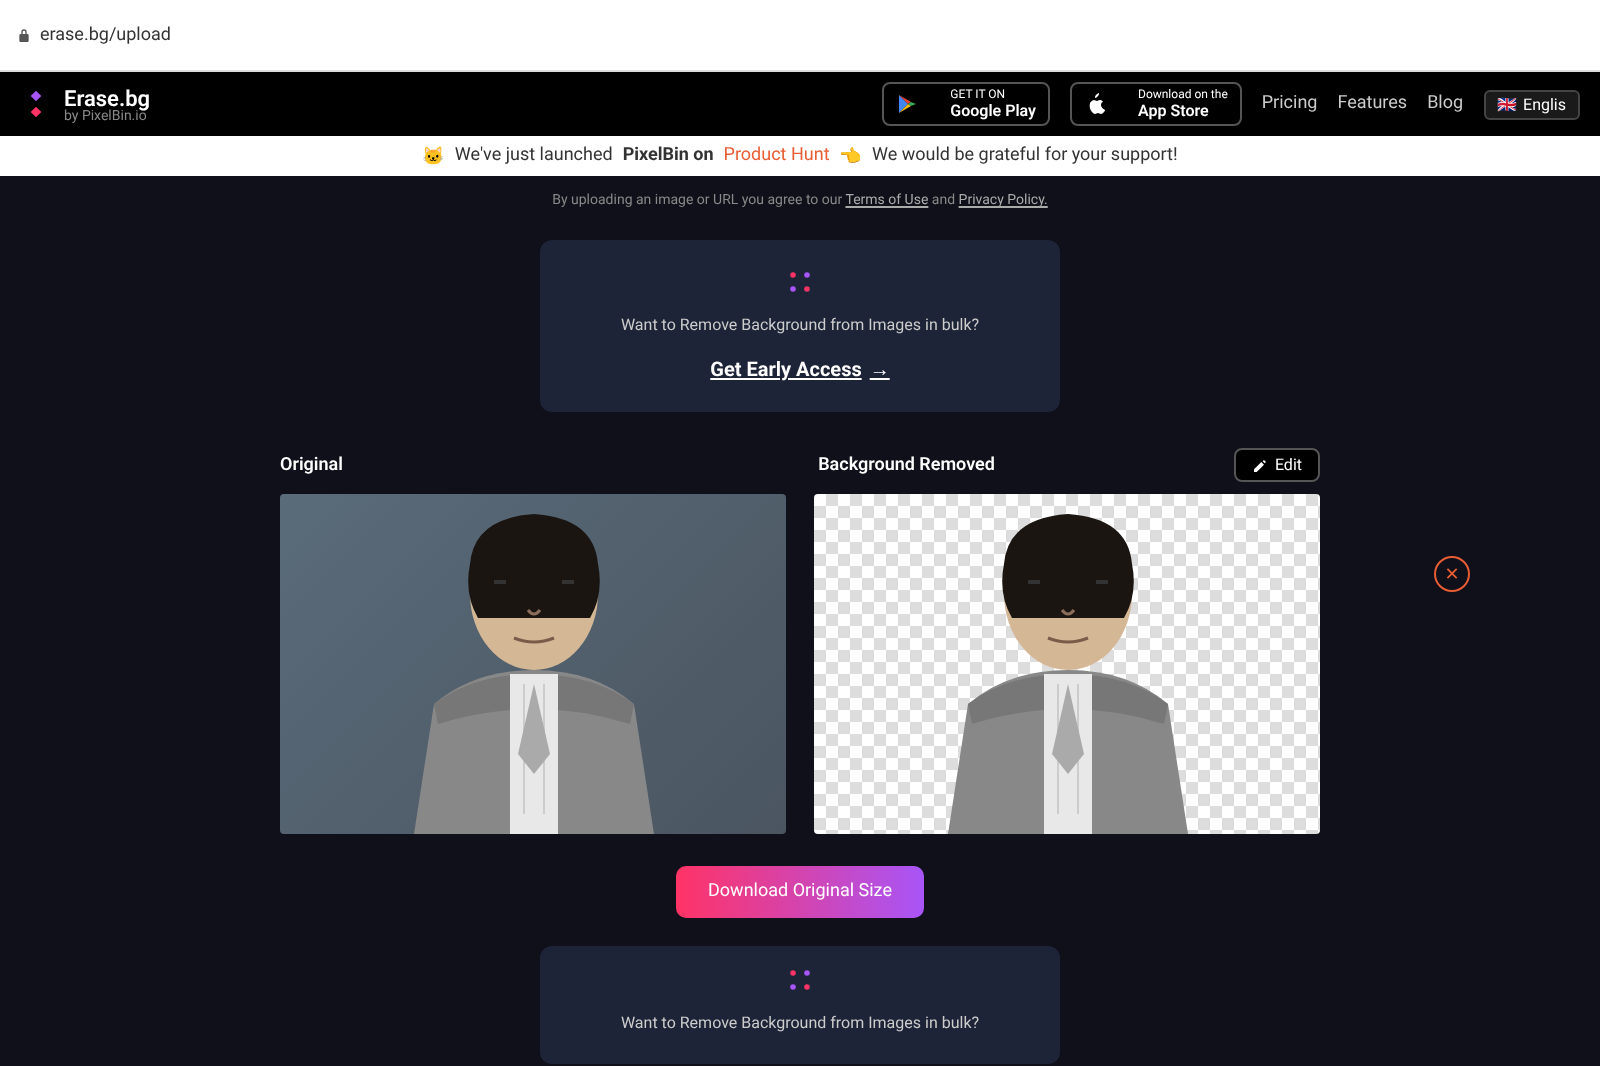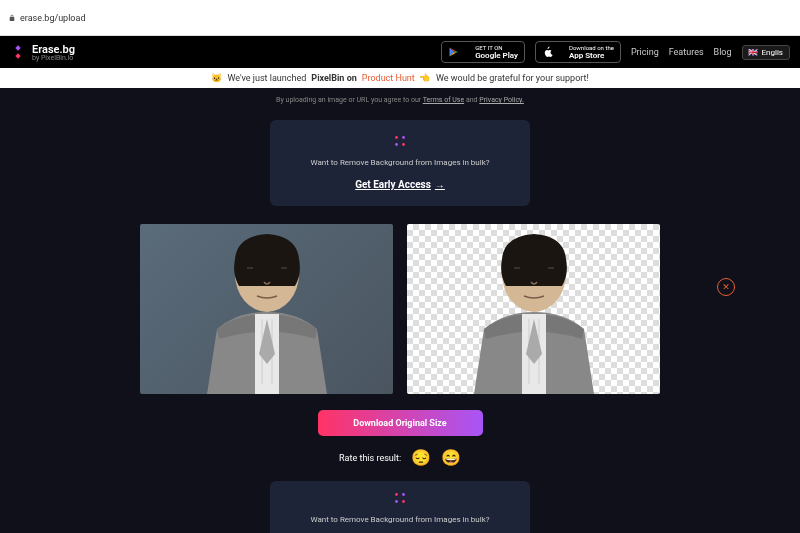--- a/index.html
+++ b/index.html
@@ -31,21 +31,21 @@
 .close-btn{position:absolute;right:65px;top:190px;width:18px;height:18px;border:1px solid #e85d33;border-radius:50%;display:flex;align-items:center;justify-content:center;font-size:9px;color:#e85d33;cursor:pointer}
 .result{width:520px;margin:18px auto 0;position:relative}
 .labels{display:flex;justify-content:space-between;align-items:center;margin-bottom:6px}
 .label{font-size:9px;font-weight:600}
 .edit-btn{background:#000;border:1px solid #555;border-radius:4px;padding:3px 8px;font-size:8px;display:flex;align-items:center;gap:3px;cursor:pointer}
 .images{display:flex;gap:14px}
 .img-box{width:253px;height:170px;position:relative;overflow:hidden;border-radius:2px}
 .orig-bg{background:linear-gradient(135deg,#5a6b7a 0%,#4a5560 100%)}
 .checker{background-image:linear-gradient(45deg,#ddd 25%,transparent 25%),linear-gradient(-45deg,#ddd 25%,transparent 25%),linear-gradient(45deg,transparent 75%,#ddd 75%),linear-gradient(-45deg,transparent 75%,#ddd 75%);background-size:12px 12px;background-position:0 0,0 6px,6px -6px,-6px 0;background-color:#fff}
 .person{position:absolute;bottom:0;left:50%;transform:translateX(-50%);width:180px;height:170px}
-.dl-btn{display:block;width:165px;margin:16px auto 0;background:linear-gradient(90deg,#ff3366 0%,#a855f7 100%);border:none;border-radius:5px;padding:8px;font-size:9px;color:#fff;font-weight:700;cursor:pointer}
+.dl-btn{display:block;width:124px;margin:16px auto 0;background:linear-gradient(90deg,#ff3366 0%,#a855f7 100%);border:none;border-radius:5px;padding:8px;font-size:9px;color:#fff;font-weight:400;cursor:pointer}
 .rate{text-align:center;margin-top:12px;font-size:9px;display:flex;align-items:center;justify-content:center;gap:10px}
 .emoji{font-size:16px;cursor:pointer}
 .bulk2{width:260px;margin:14px auto 0;background:#1e2438;border-radius:6px;padding:10px;text-align:center}
 </style>
 </head>
 <body>
 
 <div class="addr-bar">
   <svg class="lock" viewBox="0 0 24 24" fill="#555">
       <path d="M12 2a4 4 0 00-4 4v3H7a2 2 0 00-2 2v8a2 2 0 002 2h10a2 2 0 002-2v-8a2 2 0 00-2-2h-1V6a4 4 0 00-4-4zm-2 4a2 2 0 114 0v3h-4V6z"></path>
@@ -125,20 +125,32 @@
     <div class="bulk-q">Want to Remove Background from Images in bulk?</div>
     <a class="early">
         <span>Get Early Access</span>
         <span>→</span>
       </a>
   </div>
 
   <div class="close-btn">✕</div>
 
   <div class="result">
+    <div class="labels">
+      <span class="label">Original</span>
+      <div style="display:flex;align-items:center;gap:120px">
+        <span class="label">Background Removed</span>
+        <div class="edit-btn">
+          <svg width="8" height="8" viewBox="0 0 24 24" fill="#fff">
+              <path d="M3 17v4h4l11-11-4-4L3 17zM21 6l-3-3-2 2 3 3 2-2z"></path>
+            </svg>
+          <span>Edit</span>
+        </div>
+      </div>
+    </div>
     <div class="images">
       <div class="img-box orig-bg">
         <svg class="person" viewBox="0 0 180 170">
             <ellipse cx="90" cy="50" rx="32" ry="38" fill="#d4b896"></ellipse>
             <path d="M58 35 Q60 12 90 10 Q120 12 122 35 Q125 50 118 62 L62 62 Q55 50 58 35" fill="#1a1510"></path>
             <path d="M70 44 l6 0 M104 44 l6 0" stroke="#333" stroke-width="2"></path>
             <path d="M87 58 Q90 62 93 58" stroke="#8a6d5a" stroke-width="1.5" fill="none"></path>
             <path d="M80 72 Q90 76 100 72" stroke="#7a5a48" stroke-width="1.5" fill="none"></path>
             <path d="M30 170 L40 105 Q60 88 90 88 Q120 88 140 105 L150 170 Z" fill="#888"></path>
             <path d="M40 105 Q60 90 90 90 Q120 90 140 105 L138 115 Q90 100 42 115 Z" fill="#777"></path>
@@ -156,25 +168,20 @@
             <path d="M80 72 Q90 76 100 72" stroke="#7a5a48" stroke-width="1.5" fill="none"></path>
             <path d="M30 170 L40 105 Q60 88 90 88 Q120 88 140 105 L150 170 Z" fill="#888"></path>
             <path d="M40 105 Q60 90 90 90 Q120 90 140 105 L138 115 Q90 100 42 115 Z" fill="#777"></path>
             <path d="M78 90 L78 170 L102 170 L102 90 Z" fill="#e8e8e8"></path>
             <path d="M85 95 L85 160 M95 95 L95 160" stroke="#ccc" stroke-width="1"></path>
             <path d="M90 95 L82 130 L90 140 L98 130 Z" fill="#aaa"></path>
           </svg>
       </div>
     </div>
     <button class="dl-btn">Download Original Size</button>
-    <div class="rate">
-      <span>Rate this result:</span>
-      <span class="emoji">😔</span>
-      <span class="emoji">😄</span>
-    </div>
     <div class="bulk2">
       <svg class="dots" viewBox="0 0 20 20">
           <circle cx="5" cy="5" r="2" fill="#ff3366"></circle>
           <circle cx="15" cy="5" r="2" fill="#a855f7"></circle>
           <circle cx="5" cy="15" r="2" fill="#a855f7"></circle>
           <circle cx="15" cy="15" r="2" fill="#ff3366"></circle>
         </svg>
       <div class="bulk-q">Want to Remove Background from Images in bulk?</div>
     </div>
   </div>

